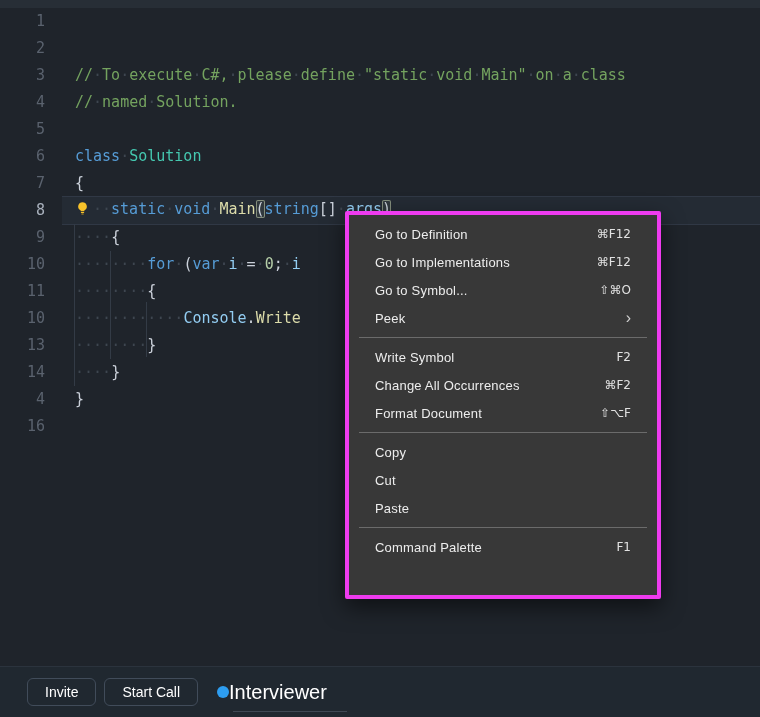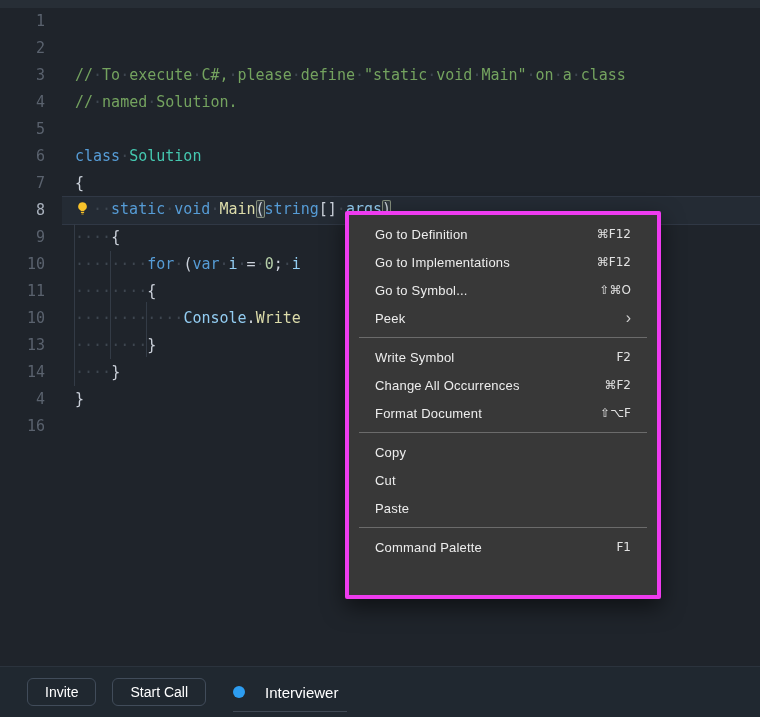--- a/index.html
+++ b/index.html
@@ -44,24 +44,24 @@
   .menu-item .lbl { font-size:13px; color:#ededed; letter-spacing:.2px; }
   .menu-item .sc  { margin-left:auto; font-size:12px; color:#e2e2e2;
                     font-family:"DejaVu Sans","Liberation Sans",sans-serif; }
   .menu-item .chev{ margin-left:auto; font-size:16px; color:#cfcfcf; line-height:1; }
   .menu-sep { height:1px; background:#6b6b6b; margin:5px 10px; }
 
   
   .footer { position:absolute; left:0; right:0; bottom:0; height:51px; background:#202830;
             border-top:1px solid #2b333d; display:flex; align-items:center; padding-left:27px;
             font-family:"Liberation Sans", sans-serif; }
-  .f-btn { height:28px; padding:0 17px; margin-right:16px; background:transparent;
+  .f-btn { height:28px; padding:0 17px; margin-right:8px; background:transparent;
            border:1px solid #414c5a; border-radius:6px; color:#ffffff; font-size:14px;
            font-family:"Liberation Sans", sans-serif; cursor:pointer; }
-  .participant { display:flex; align-items:center; margin-left:11px; gap:20px; color:#ffffff; font-size:15px; }
+  .participant { display:flex; align-items:center; margin-left:11px; gap:0; color:#ffffff; font-size:20px; }
   .p-dot { width:12px; height:12px; border-radius:50%; background:#2d9df0; }
   .p-underline { position:absolute; left:233px; bottom:5px; width:114px; height:1px; background:#3f4854; }
 </style>
 </head>
 <body>
 
 <div class="app">
 
   <div class="editor">
     <div class="top-strip"></div>

